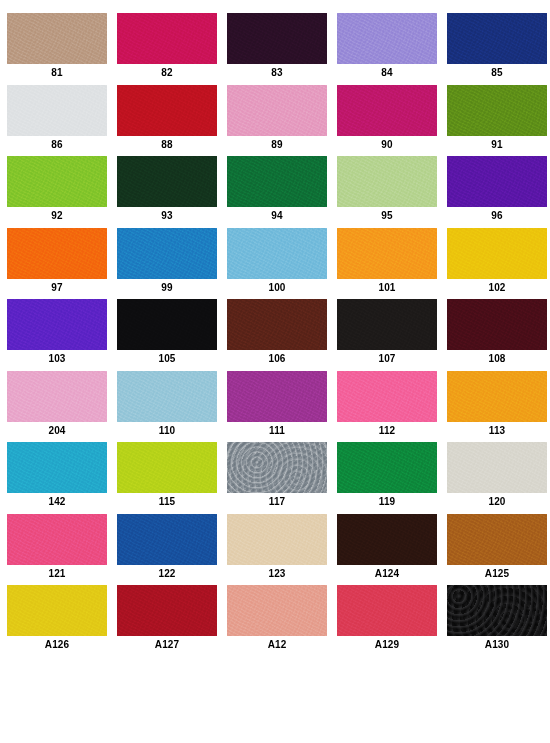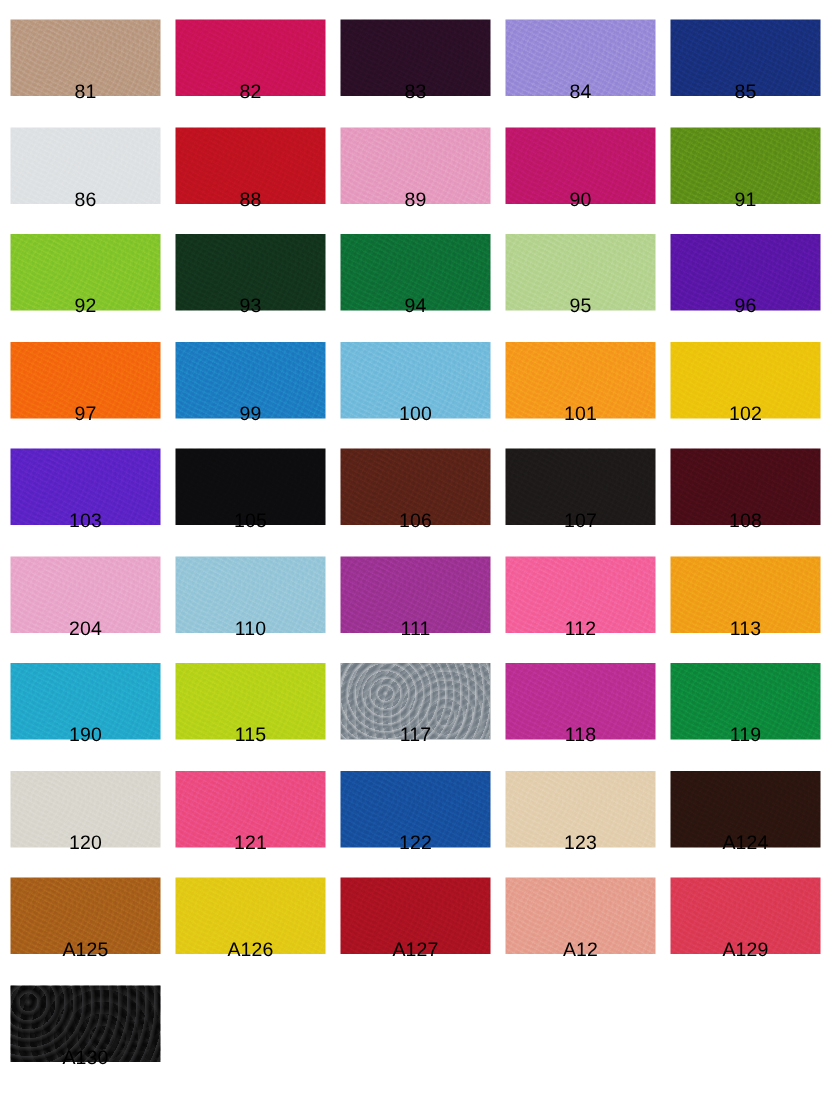--- a/index.html
+++ b/index.html
@@ -87,26 +87,26 @@
     opacity: 0.45;
     background-image:
       repeating-radial-gradient(circle at 30% 40%, rgba(255,255,255,0.7) 0px, rgba(0,0,0,0.35) 2px, rgba(0,0,0,0) 5px),
       repeating-radial-gradient(circle at 70% 70%, rgba(255,255,255,0.6) 0px, rgba(0,0,0,0.30) 3px, rgba(0,0,0,0) 6px),
       repeating-linear-gradient(-33deg, rgba(255,255,255,0.45) 0px, rgba(0,0,0,0.30) 2px, rgba(0,0,0,0) 4px);
     mix-blend-mode: overlay;
   }
   .swatch-label {
     position: absolute;
     left: 0;
-    top: 40px;
+    top: 52px;
     width: 100px;
     text-align: center;
     font-family: "Liberation Sans", sans-serif;
-    font-size: 13px;
-    font-weight: normal;
+    font-size: 10px;
+    font-weight: bold;
     color: #000000;
     letter-spacing: 0.1px;
     line-height: 15px;
   }
 </style>
 </head>
 <body style="background: rgb(255, 255, 255);">
 
 <div id="swatch-chart">
   <div class="swatch-grid">
@@ -225,33 +225,29 @@
       <div class="swatch-cell">
         <div class="swatch-chip" style="background-color: rgb(244, 98, 156);"></div>
         <div class="swatch-label">112</div>
       </div>
       <div class="swatch-cell">
         <div class="swatch-chip" style="background-color: rgb(240, 160, 24);"></div>
         <div class="swatch-label">113</div>
       </div>
       <div class="swatch-cell">
         <div class="swatch-chip" style="background-color: rgb(35, 169, 203);"></div>
-        <div class="swatch-label">190</div>
+        <div class="swatch-label">142</div>
       </div>
       <div class="swatch-cell">
         <div class="swatch-chip" style="background-color: rgb(183, 211, 25);"></div>
         <div class="swatch-label">115</div>
       </div>
       <div class="swatch-cell">
         <div class="swatch-chip speckled" style="background-color: rgb(141, 149, 156);"></div>
         <div class="swatch-label">117</div>
-      </div>
-      <div class="swatch-cell">
-        <div class="swatch-chip" style="background-color: rgb(188, 47, 148);"></div>
-        <div class="swatch-label">118</div>
       </div>
       <div class="swatch-cell">
         <div class="swatch-chip" style="background-color: rgb(13, 138, 60);"></div>
         <div class="swatch-label">119</div>
       </div>
       <div class="swatch-cell">
         <div class="swatch-chip" style="background-color: rgb(217, 215, 206);"></div>
         <div class="swatch-label">120</div>
       </div>
       <div class="swatch-cell">

